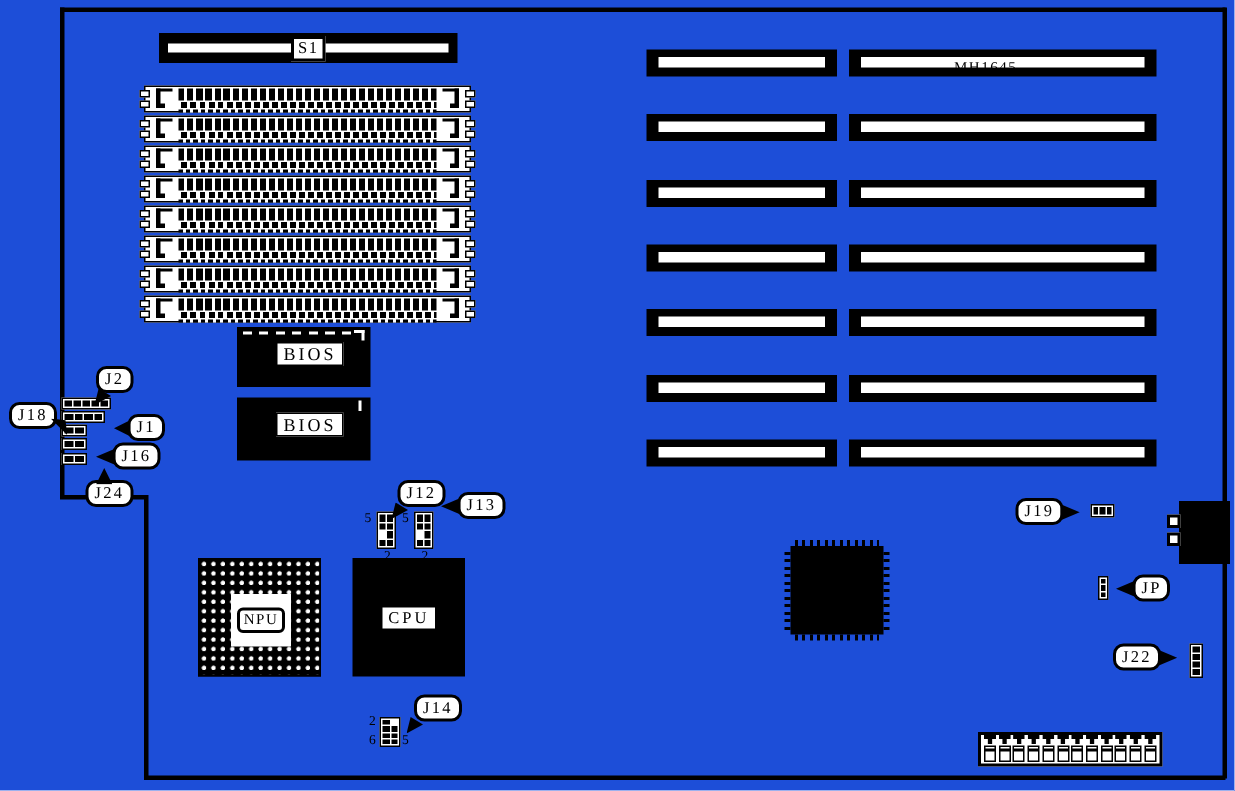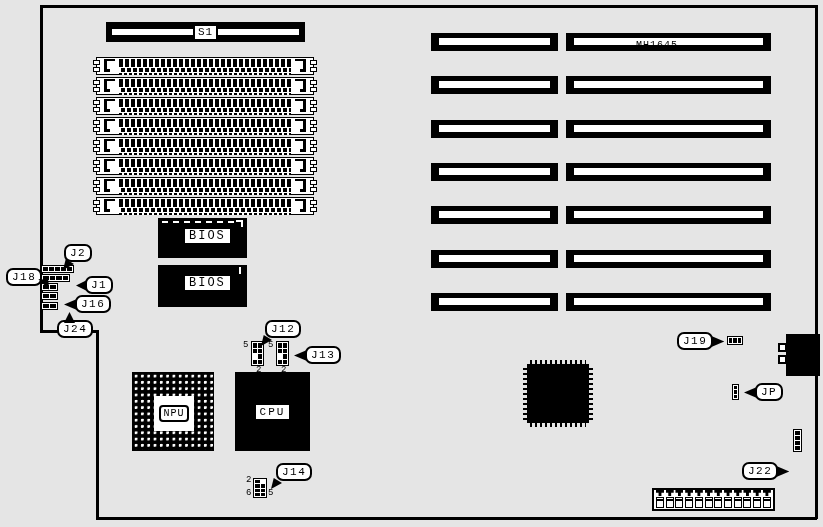--- a/index.html
+++ b/index.html
@@ -1,20 +1,20 @@
 <!DOCTYPE html>
 <html><head>
 <meta charset="utf-8">
 <style>
   * { box-sizing: border-box; margin: 0; padding: 0; }
   html,body { background:#fff; }
   #canvas {
     position: relative; width: 823px; height: 527px;
-    background: #e5e5e5; overflow: hidden;
-    font-family: Liberation Mono, monospace;
+    background: #1d4ed8; overflow: hidden;
+    font-family: Liberation Serif, serif;
     color: #000;
   }
   .abs { position: absolute; }
 
   
   .bline { position: absolute; background: #000; }
 
   
   #s1 { left:106px; top:22px; width:199px; height:20px; background:#000;
         display:flex; align-items:center; justify-content:center; }
@@ -131,25 +131,25 @@
   .tail.tright { clip-path:polygon(100% 50%,0 0,0 100%); }
   .tail.tup    { clip-path:polygon(50% 0,0 100%,100% 100%); }
   .tail.tdl    { clip-path:polygon(0 100%,25% 0,100% 45%); }
   .tail.tdr    { clip-path:polygon(100% 100%,0 0,90% 10%); }
   #co-j2  { left:64px;  top:244px; } #co-j2 .tail  { left:-3px; bottom:-10px; }
   #co-j18 { left:6px;   top:268px; } #co-j18 .tail { right:-9px; bottom:-6px; }
   #co-j1  { left:85px;  top:276px; } #co-j1 .tail  { left:-11px; top:2px; }
   #co-j16 { left:75px;  top:295px; } #co-j16 .tail { left:-13px; top:2px; width:13px; }
   #co-j24 { left:57px;  top:320px; } #co-j24 .tail { top:-10px; left:5px; }
   #co-j12 { left:265px; top:320px; } #co-j12 .tail { left:-6px; bottom:-10px; }
-  #co-j13 { left:305px; top:346px; } #co-j13 .tail { left:-13px; top:2px; width:13px; }
+  #co-j13 { left:305px; top:328px; } #co-j13 .tail { left:-13px; top:2px; width:13px; }
   #co-j14 { left:276px; top:463px; } #co-j14 .tail { left:-7px; bottom:-10px; }
   #co-j19 { left:677px; top:332px; } #co-j19 .tail { right:-13px; top:2px; width:13px; }
   #co-jp  { left:755px; top:383px; } #co-jp .tail  { left:-13px; top:2px; width:13px; }
-  #co-j22 { left:742px; top:429px;margin-top:33px; } #co-j22 .tail { right:-13px; top:2px; width:13px; }
+  #co-j22 { left:742px; top:429px; } #co-j22 .tail { right:-13px; top:2px; width:13px; }
 </style>
 </head>
 <body>
 
 <div id="canvas">
 
   <div class="bline" style="left:40px;top:5px;width:777px;height:2.5px;"></div>
   <div class="bline" style="left:815px;top:5px;width:2.5px;height:514px;"></div>
   <div class="bline" style="left:40px;top:5px;width:2.5px;height:327px;"></div>
   <div class="bline" style="left:40px;top:330px;width:58px;height:2.5px;"></div>

